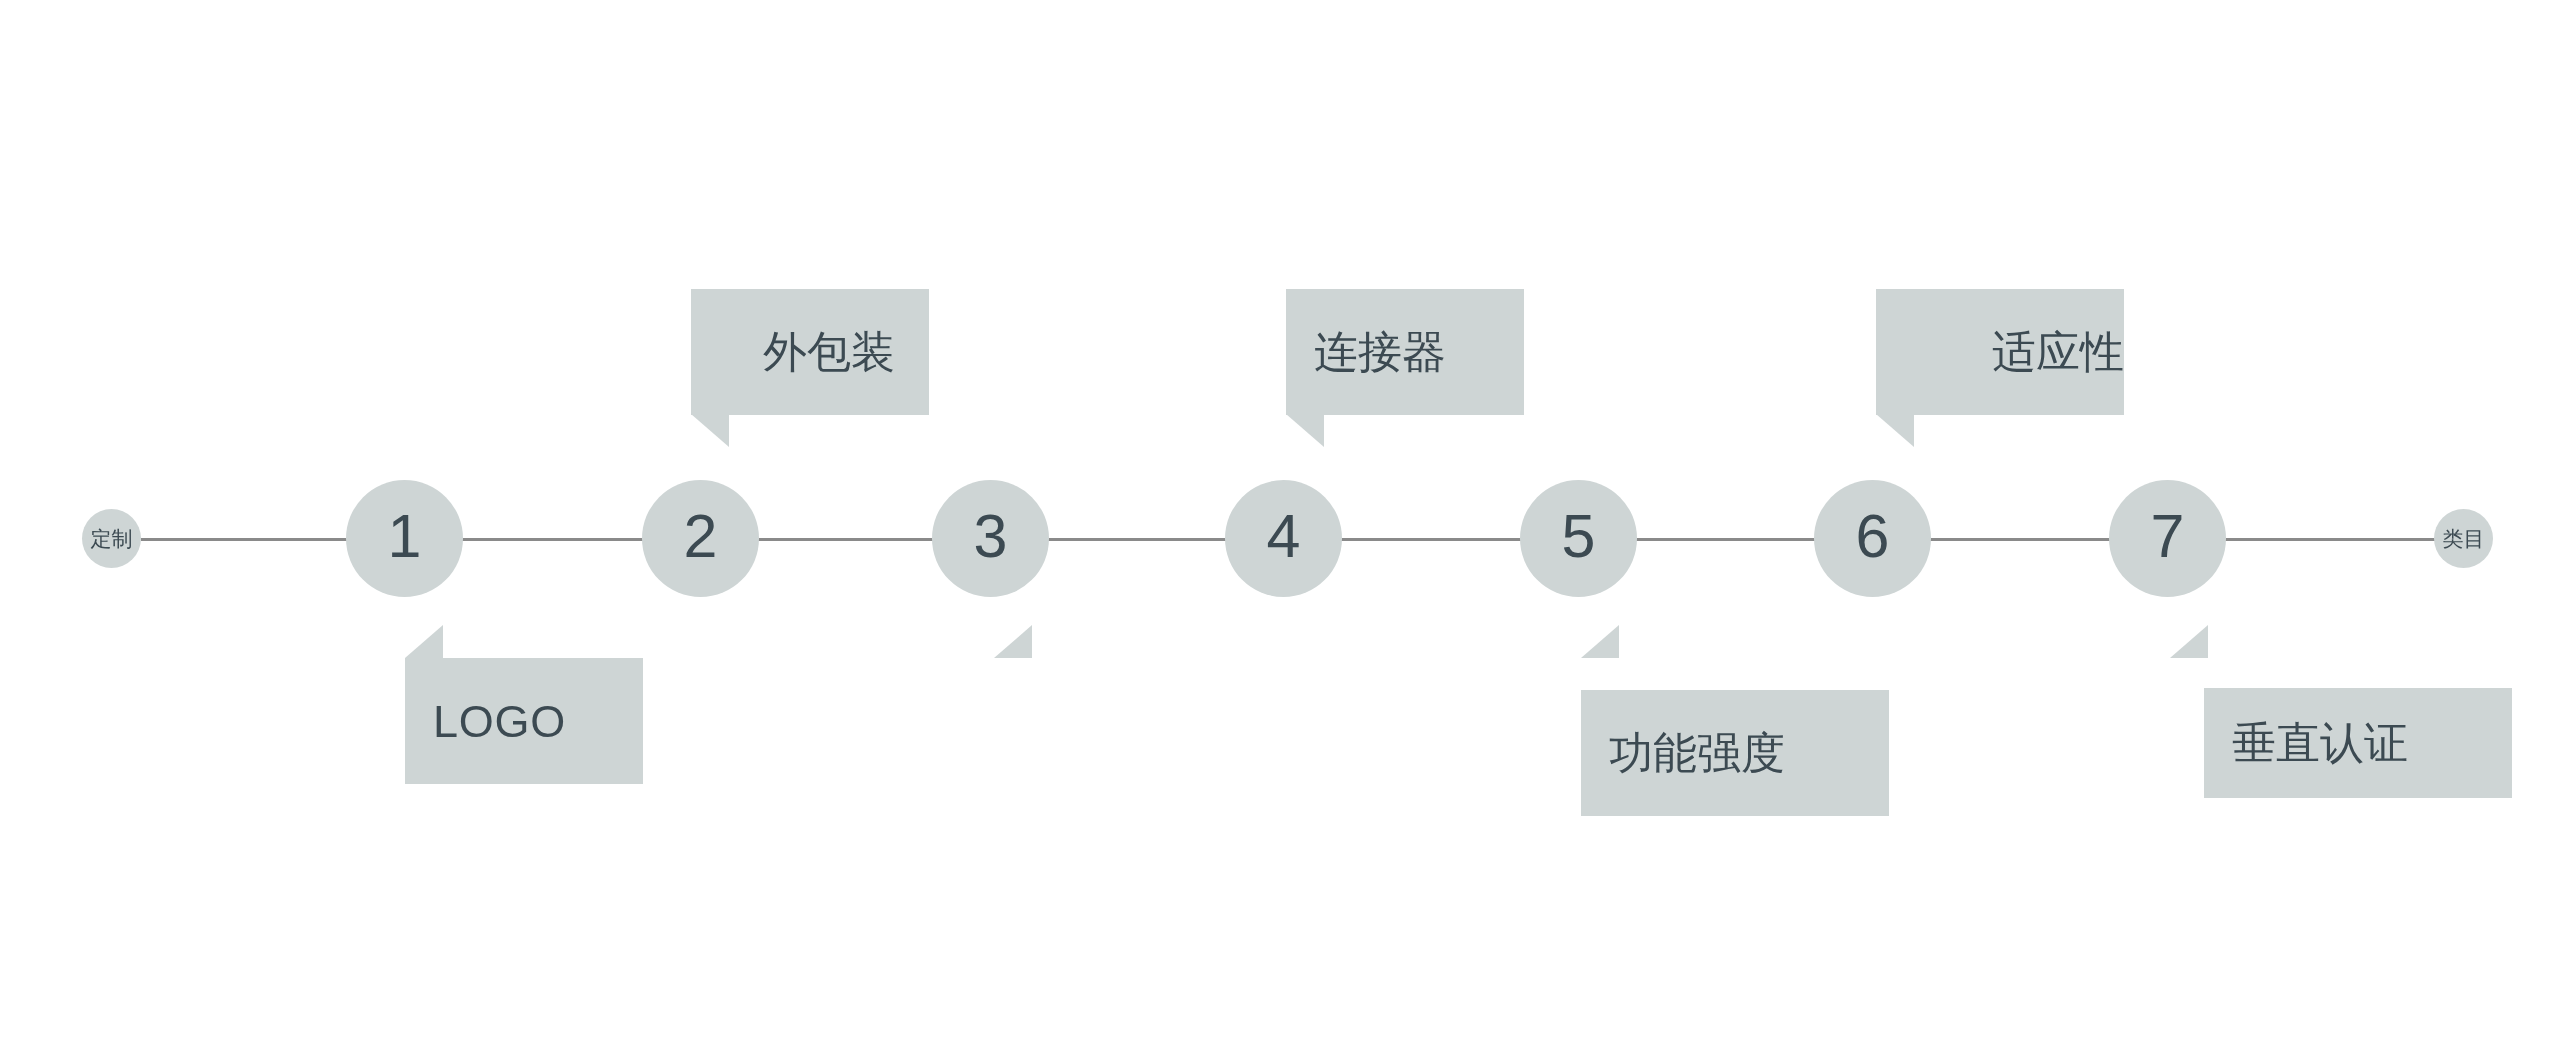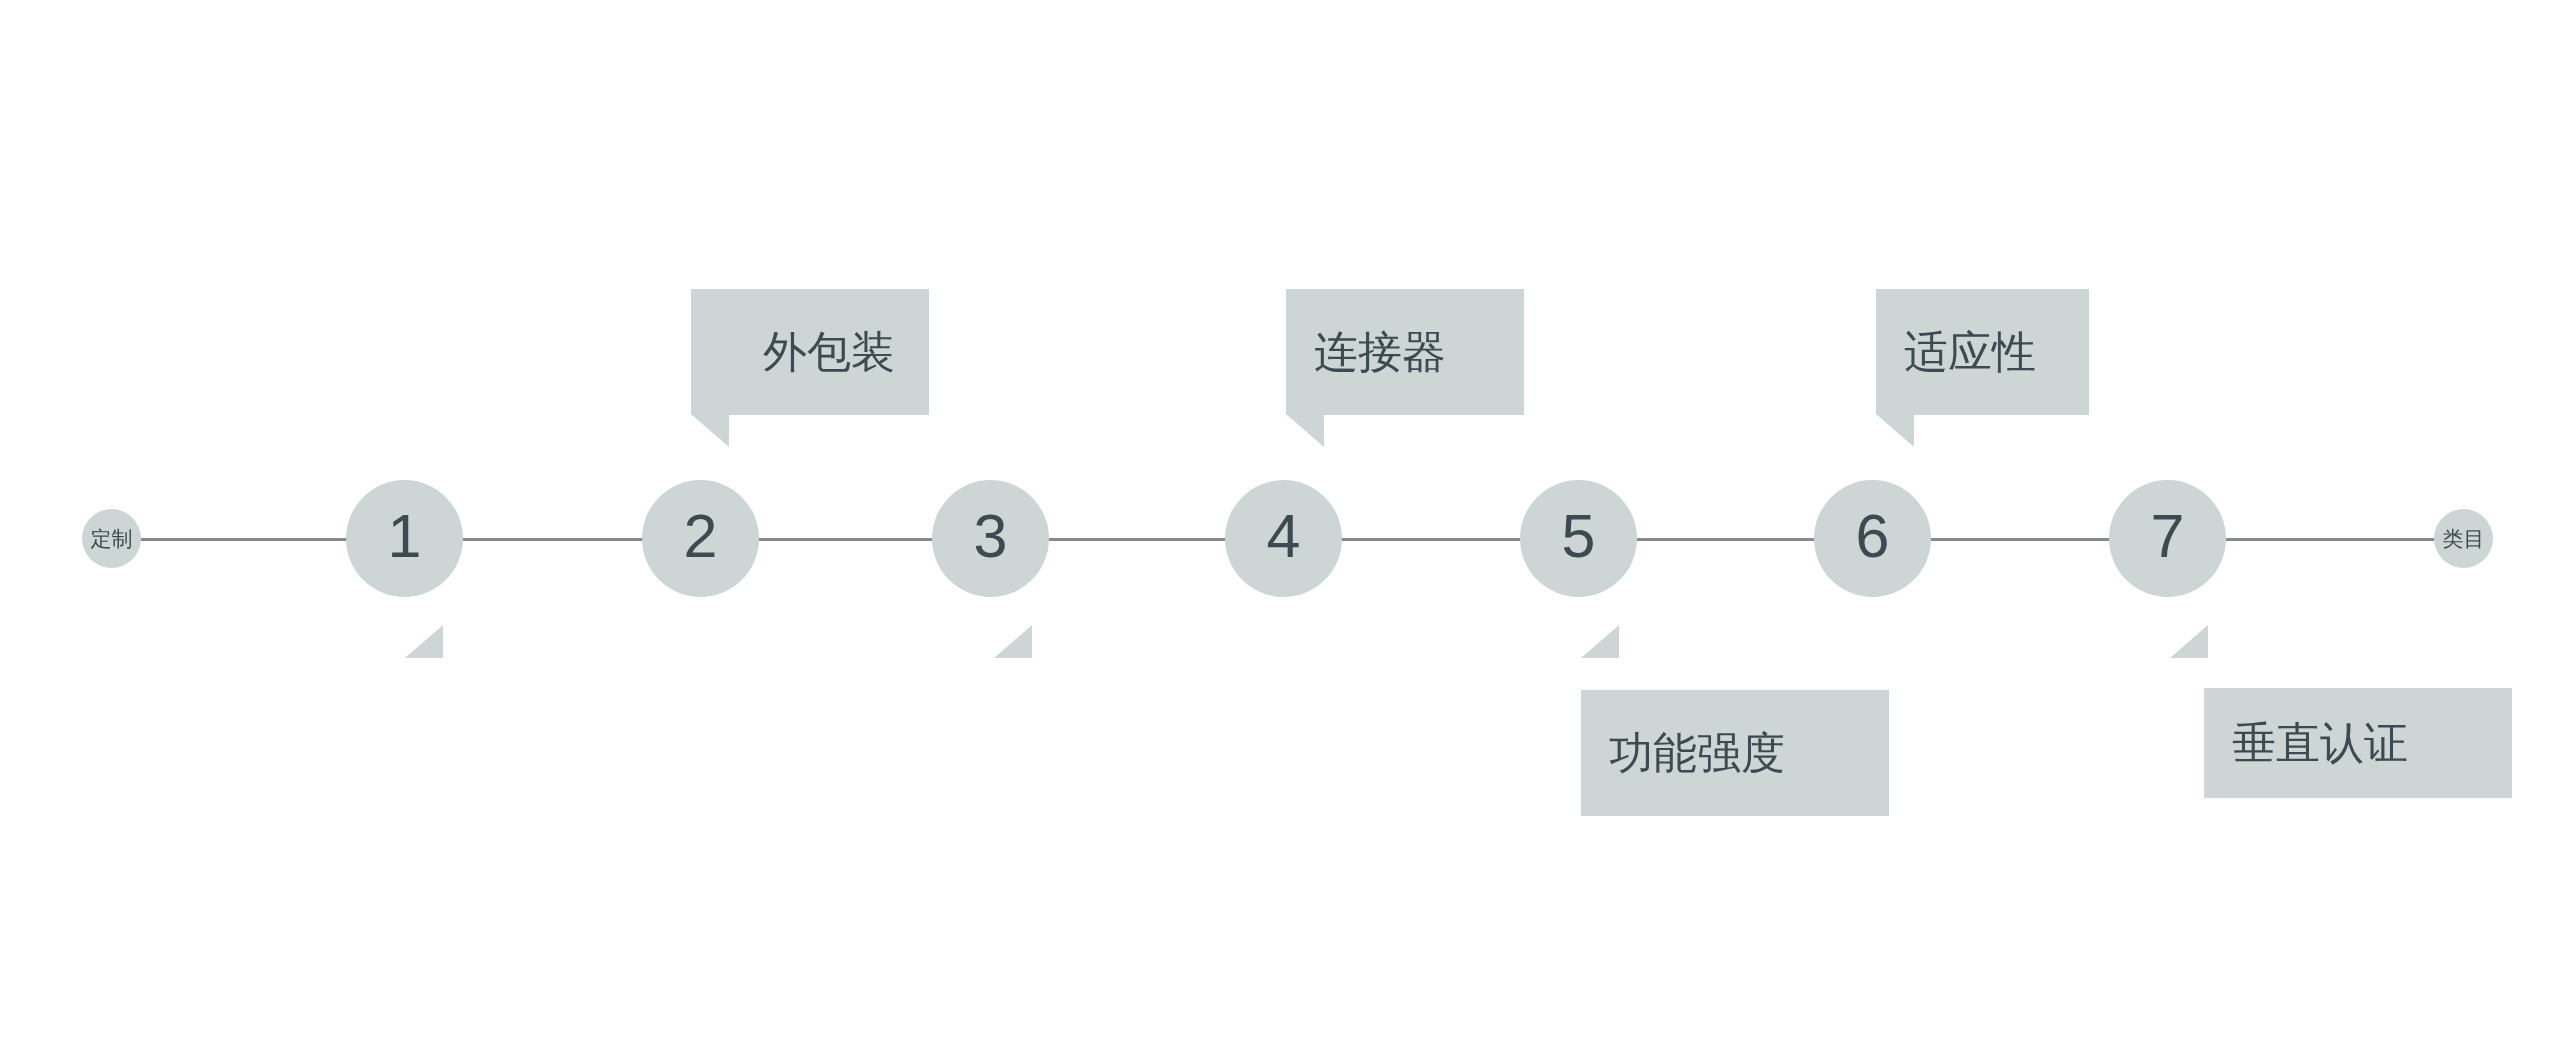--- a/index.html
+++ b/index.html
@@ -153,25 +153,28 @@
   <div class="callout" style="left:691px; top:289px; width:238px; height:126px;padding-left:44px;">
     <span class="callout-text">外包装</span>
   </div>
   <div class="tail-down" style="left:691px; top:414px;"></div>
 
   <div class="callout" style="left:1286px; top:289px; width:238px; height:126px;">
     <span class="callout-text">连接器</span>
   </div>
   <div class="tail-down" style="left:1286px; top:414px;"></div>
 
-  <div class="callout" style="left:1876px; top:289px; width:213px; height:126px;">
+  <div class="callout" style="left:1876px; top:289px; width:248px; height:126px;justify-content:flex-end;">
     <span class="callout-text">适应性</span>
   </div>
   <div class="tail-down" style="left:1876px; top:414px;"></div>
 
+  <div class="callout latin" style="left:405px; top:658px; width:238px; height:126px;">
+    <span class="callout-text">LOGO</span>
+  </div>
   <div class="tail-up" style="left:405px; top:625px;"></div>
 
   <div class="tail-up" style="left:994px; top:625px;"></div>
 
   <div class="callout" style="left:1581px; top:658px; width:308px; height:126px;margin-top:32px;">
     <span class="callout-text">功能强度</span>
   </div>
   <div class="tail-up" style="left:1581px; top:625px;"></div>
 
   <div class="callout" style="left:2170px; top:688px; width:308px; height:110px;margin-left:34px;">

